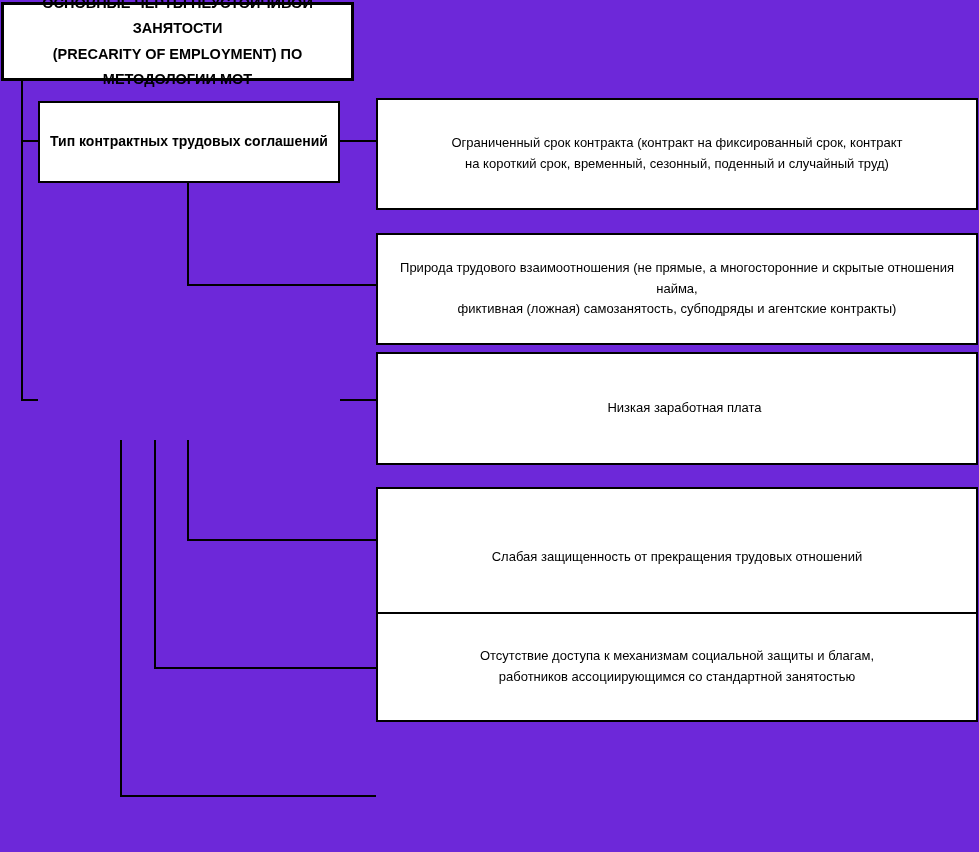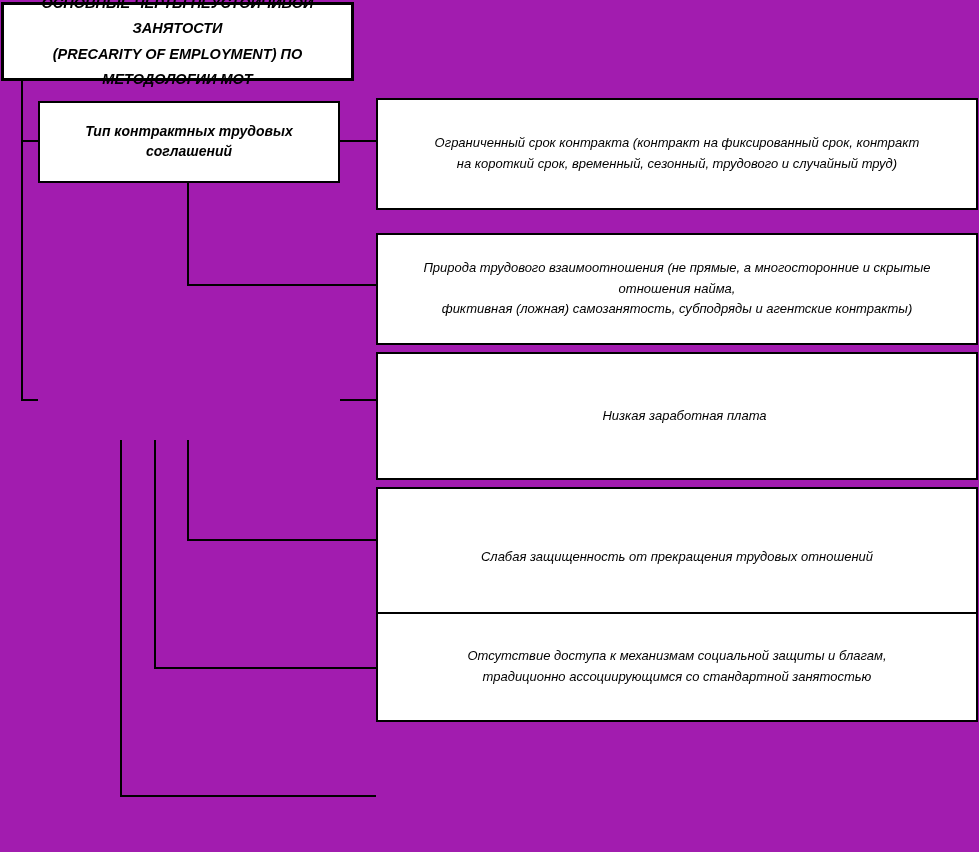--- a/index.html
+++ b/index.html
@@ -5,24 +5,23 @@
   html, body {
     margin: 0;
     padding: 0;
     background: #ffffff;
     font-family: "Liberation Sans", sans-serif;
   }
   #canvas {
     position: relative;
     width: 979px;
     height: 852px;
-    background: #a21caf;
+    background: #6d28d9;
     overflow: hidden;
     color: #000000;
-    font-style: italic;
   }
   .box {
     position: absolute;
     box-sizing: border-box;
     background: #ffffff;
     border: 2px solid #000000;
     display: flex;
     align-items: center;
     justify-content: center;
     text-align: center;
@@ -48,21 +47,21 @@
   #branch-2 { left: 38px; top: 353px; width: 302px; height: 87px; }
   .leaf-box {
     left: 376px;
     width: 602px;
     font-weight: normal;
     font-size: 13px;
     line-height: 1.6;
   }
   #leaf-1 { top: 98px;  height: 112px; }
   #leaf-2 { top: 233px; height: 112px; }
-  #leaf-3 { top: 352px; height: 128px; padding-left: 15px; }
+  #leaf-3 { top: 352px; height: 113px; padding-left: 15px; }
   #leaf-4 { top: 487px; height: 140px; }
   #leaf-5 { top: 612px; height: 110px; }
   #leaf-6 { top: 742px; height: 108px; }
   .line {
     position: absolute;
     background: #000000;
   }
 </style>
 </head>
 <body>
@@ -73,35 +72,35 @@
     <span class="txt">ОСНОВНЫЕ ЧЕРТЫ НЕУСТОЙЧИВОЙ ЗАНЯТОСТИ
 (PRECARITY OF EMPLOYMENT) ПО МЕТОДОЛОГИИ МОТ</span>
   </div>
 
   <div class="box branch-box" id="branch-1">
     <span class="txt">Тип контрактных трудовых соглашений</span>
   </div>
 
   <div class="box leaf-box" id="leaf-1">
     <span class="txt">Ограниченный срок контракта (контракт на фиксированный срок, контракт
-на короткий срок, временный, сезонный, трудового и случайный труд)</span>
+на короткий срок, временный, сезонный, поденный и случайный труд)</span>
   </div>
   <div class="box leaf-box" id="leaf-2">
     <span class="txt">Природа трудового взаимоотношения (не прямые, а многосторонние и скрытые отношения найма,
 фиктивная (ложная) самозанятость, субподряды и агентские контракты)</span>
   </div>
   <div class="box leaf-box" id="leaf-3">
     <span class="txt">Низкая заработная плата</span>
   </div>
   <div class="box leaf-box" id="leaf-4">
     <span class="txt">Слабая защищенность от прекращения трудовых отношений</span>
   </div>
   <div class="box leaf-box" id="leaf-5">
     <span class="txt">Отсутствие доступа к механизмам социальной защиты и благам,
-традиционно ассоциирующимся со стандартной занятостью</span>
+работников ассоциирующимся со стандартной занятостью</span>
   </div>
 
   <div class="line" style="left:21px; top:81px; width:2px; height:320px;"></div>
 
   <div class="line" style="left:21px; top:140px; width:17px; height:2px;"></div>
 
   <div class="line" style="left:21px; top:399px; width:17px; height:2px;"></div>
 
   <div class="line" style="left:340px; top:140px; width:36px; height:2px;"></div>
 

